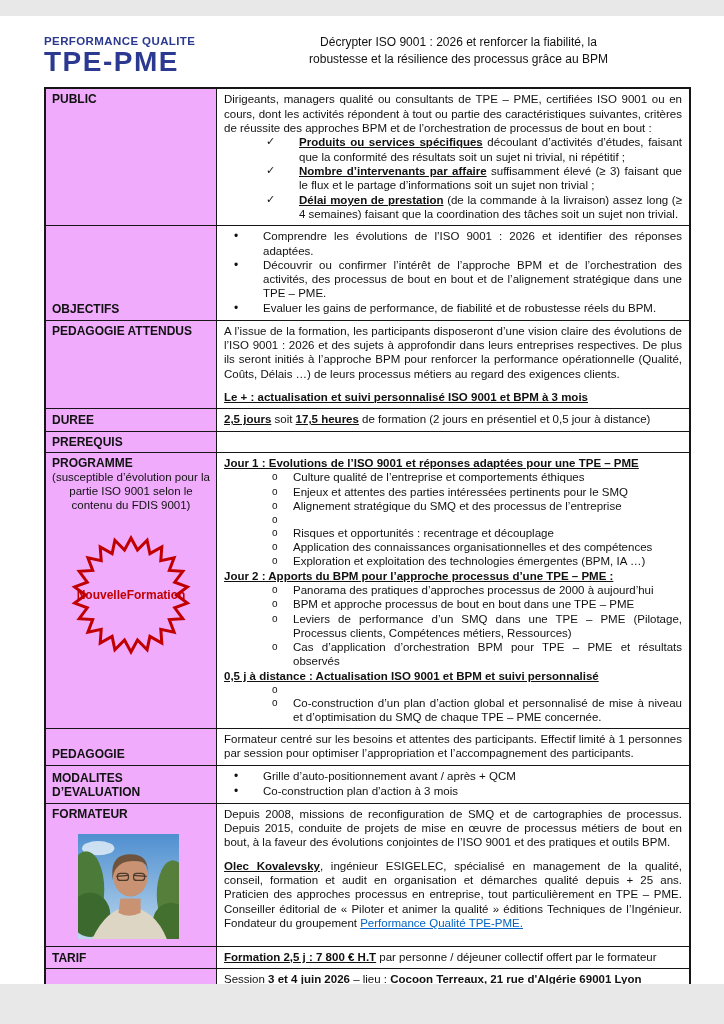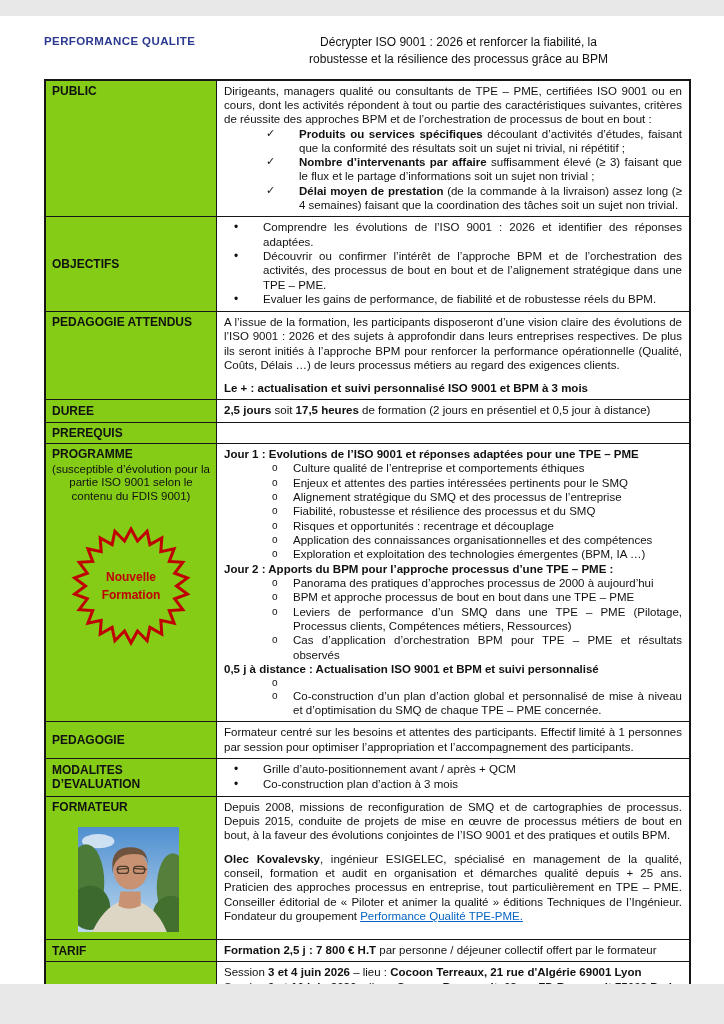--- a/index.html
+++ b/index.html
@@ -13,59 +13,60 @@
   .hdr{display:flex;align-items:flex-start;margin-bottom:11px;}
   .logo{width:182px;flex:none;padding-top:3px;}
   .logo-l1{color:#2b3990;font-weight:bold;font-size:11.5px;letter-spacing:.4px;white-space:nowrap;}
   .logo-l2{color:#2b3990;font-weight:bold;font-size:28px;letter-spacing:1.5px;line-height:1.05;}
   .ttl{flex:1;text-align:center;font-weight:normal;font-size:12px;line-height:1.4;padding-top:2px;}
   
   .ftable{border:2px solid #161616;}
   .frow{display:flex;border-bottom:1.6px solid #161616;}
   .frow:last-child{border-bottom:none;}
   .lcell{
-    width:171px;flex:none;background:#84cc16;border-right:1.6px solid #161616;
+    width:171px;flex:none;background:#f0abfc;border-right:1.6px solid #161616;
     padding:3px 6px;box-sizing:border-box;display:flex;flex-direction:column;
   }
-  .lcell.vc{justify-content:center;}
+  .lcell.vc{justify-content:flex-end;}
   .ltext{font-weight:bold;font-size:12px;line-height:1.2;}
   .lnote{font-size:11.5px;line-height:1.2;margin-top:1px;text-align:center;}
   .ccell{flex:1;padding:3px 7px 4px 7px;box-sizing:border-box;font-size:11.5px;line-height:1.245;}
   .ccell.vc{display:flex;flex-direction:column;justify-content:center;}
   
   .blk{margin:0;}
   .blk.mt{margin-top:9px;}
   .blk-p{text-align:justify;}
   .blk-check,.blk-bullet,.blk-o{display:flex;align-items:flex-start;}
   .blk-check{padding-left:42px;}
   .blk-bullet{padding-left:10px;}
   .blk-o{padding-left:48px;}
   .marker{flex:none;}
   .m-check{width:33px;font-size:11px;}
   .m-bullet{width:29px;font-size:12px;}
   .m-o{width:21px;font-size:10px;transform:translateY(.5px);}
   .btext{flex:1;text-align:justify;}
-  .b{font-weight:bold;}
+  .b{font-weight:bold;text-decoration:underline;}
   a.link{color:#0563c1;text-decoration:underline;cursor:pointer;}
   
   .badge-wrap{position:relative;width:120px;height:120px;margin:22px auto 4px auto;}
   .badge-txt{
-    position:absolute;inset:0;display:flex;flex-direction:column;align-items:center;
+    position:absolute;inset:0;display:flex;align-items:center;
     justify-content:center;color:#c00000;font-weight:bold;font-size:12px;line-height:1.5;
   }
   .photo{width:101px;height:105px;margin:13px 0 4px 26px;display:block;}
 </style>
 </head>
 <body>
 
 <div class="page">
 
   <div class="hdr">
     <div class="logo">
       <div class="logo-l1">PERFORMANCE QUALITE</div>
+      <div class="logo-l2">TPE-PME</div>
     </div>
     <div class="ttl">
       <div>Décrypter ISO 9001 : 2026 et renforcer la fiabilité, la</div>
       <div>robustesse et la résilience des processus grâce au BPM</div>
     </div>
   </div>
 
   <div class="ftable" id="ftable">
     <div class="frow">
       <div class="lcell">
@@ -153,21 +154,20 @@
           <div class="blk blk-o">
             <span class="marker m-o">o</span>
             <span class="btext"><span>Enjeux et attentes des parties intéressées pertinents pour le SMQ</span></span>
           </div>
           <div class="blk blk-o">
             <span class="marker m-o">o</span>
             <span class="btext"><span>Alignement stratégique du SMQ et des processus de l’entreprise</span></span>
           </div>
           <div class="blk blk-o">
             <span class="marker m-o">o</span>
-            <span class="btext"><span>Fiabilité, robustesse et résilience des processus et du SMQ</span></span>
           </div>
           <div class="blk blk-o">
             <span class="marker m-o">o</span>
             <span class="btext"><span>Risques et opportunités : recentrage et découplage</span></span>
           </div>
           <div class="blk blk-o">
             <span class="marker m-o">o</span>
             <span class="btext"><span>Application des connaissances organisationnelles et des compétences</span></span>
           </div>
           <div class="blk blk-o">

